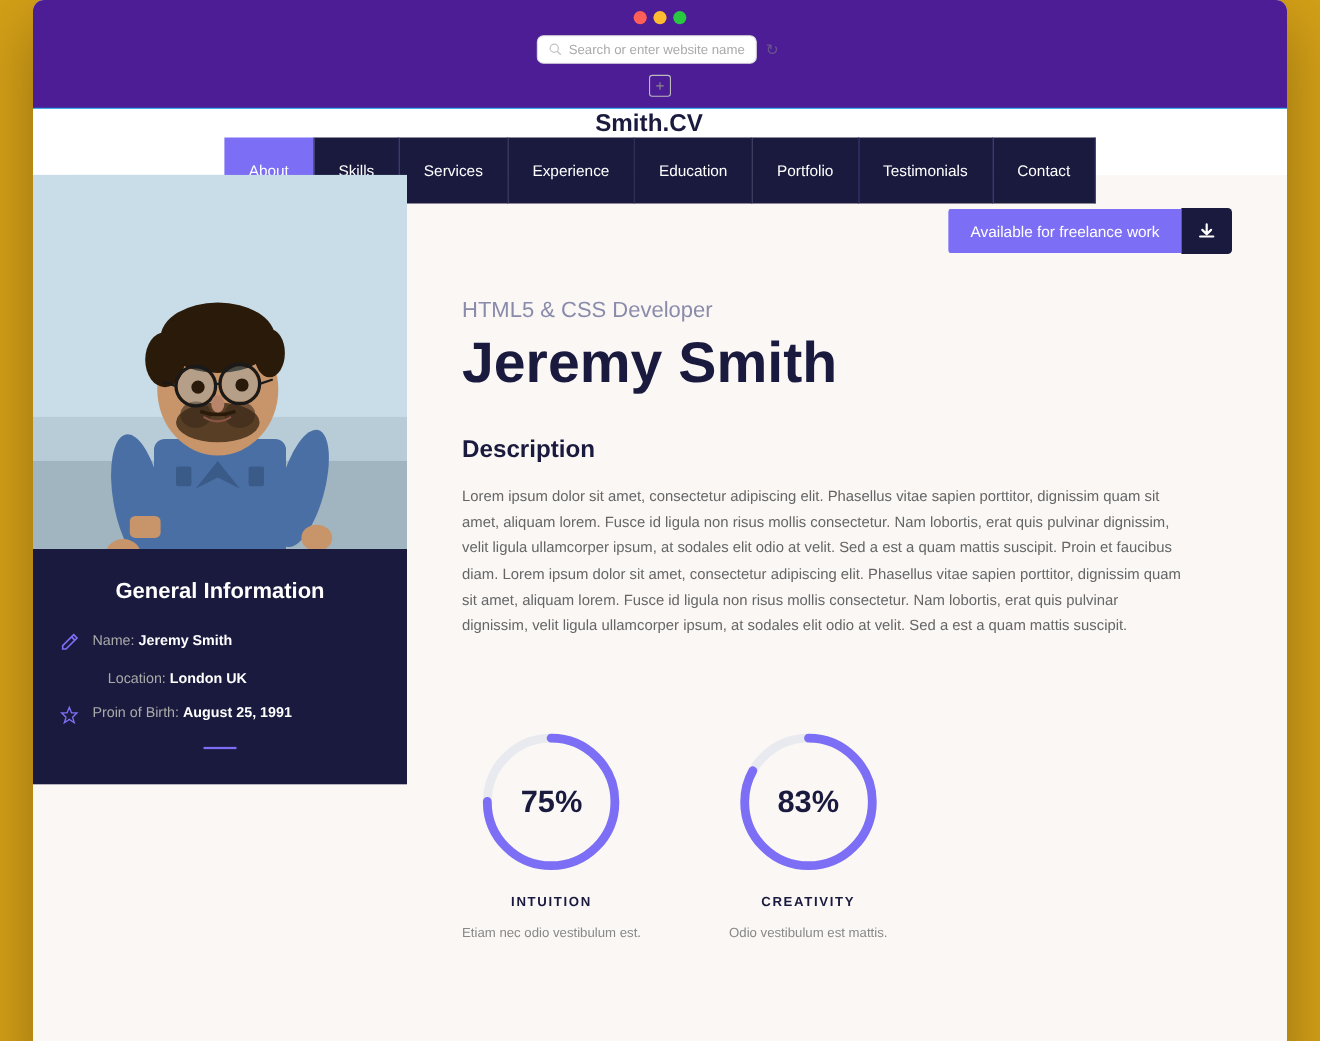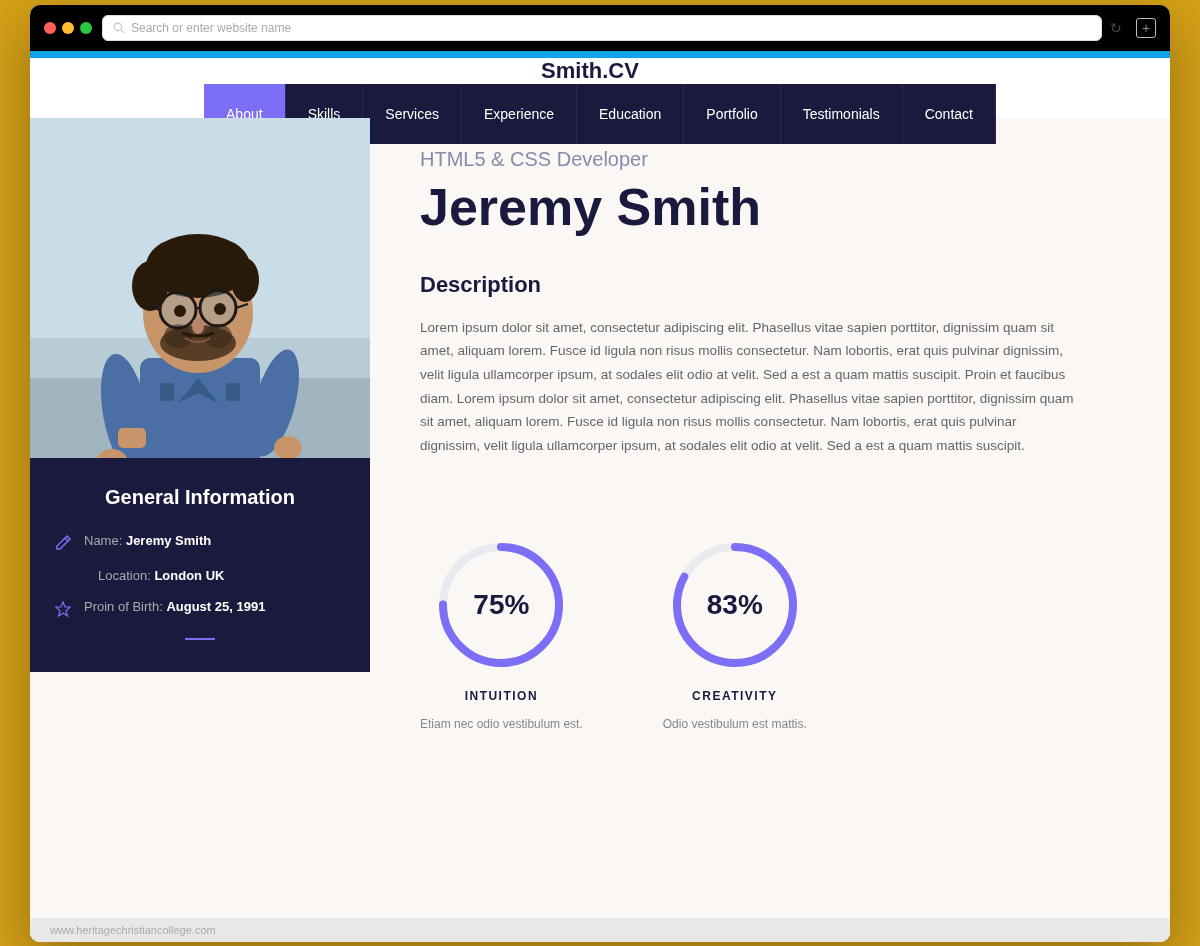--- a/index.html
+++ b/index.html
@@ -15,26 +15,27 @@
 
     .browser-chrome {
       width: 1140px;
       background: #f0f0f0;
       border-radius: 10px;
       overflow: hidden;
       box-shadow: 0 20px 60px rgba(0,0,0,0.3);
     }
 
     .browser-toolbar {
-      background: #000000;
+      background: #4c1d95;
       padding: 10px 14px;
       display: flex;
       align-items: center;
       gap: 10px;
-      border-bottom: 7px solid #0ea5e9;
+      border-bottom: 1px solid #0ea5e9;
+      flex-direction: column;
     }
 
     .browser-dots {
       display: flex;
       gap: 6px;
     }
 
     .dot {
       width: 12px;
       height: 12px;
@@ -470,20 +471,31 @@
               <span class="info-value">August 25, 1991</span>
             </div>
           </div>
 
           <div class="sidebar-divider"></div>
         </div>
       </aside>
 
       <main class="main-area">
 
+        <div class="freelance-btn-wrap">
+          <div class="freelance-btn">
+            <div class="freelance-btn-text">Available for freelance work</div>
+            <div class="freelance-btn-icon">
+              <svg width="18" height="18" viewBox="0 0 18 18" fill="none">
+                <path d="M9 3V12M9 12L5 8M9 12L13 8" stroke="white" stroke-width="2" stroke-linecap="round" stroke-linejoin="round"></path>
+                <path d="M3 14H15" stroke="white" stroke-width="2" stroke-linecap="round"></path>
+              </svg>
+            </div>
+          </div>
+        </div>
 
         <div class="hero-subtitle">HTML5 &amp; CSS Developer</div>
         <div class="hero-name">Jeremy Smith</div>
 
         <div class="section-title">Description</div>
         <p class="description-text">Lorem ipsum dolor sit amet, consectetur adipiscing elit. Phasellus vitae sapien porttitor, dignissim quam sit amet, aliquam lorem. Fusce id ligula non risus mollis consectetur. Nam lobortis, erat quis pulvinar dignissim, velit ligula ullamcorper ipsum, at sodales elit odio at velit. Sed a est a quam mattis suscipit. Proin et faucibus diam. Lorem ipsum dolor sit amet, consectetur adipiscing elit. Phasellus vitae sapien porttitor, dignissim quam sit amet, aliquam lorem. Fusce id ligula non risus mollis consectetur. Nam lobortis, erat quis pulvinar dignissim, velit ligula ullamcorper ipsum, at sodales elit odio at velit. Sed a est a quam mattis suscipit.</p>
 
         <div class="circles-row">
 
           <div class="circle-stat">

